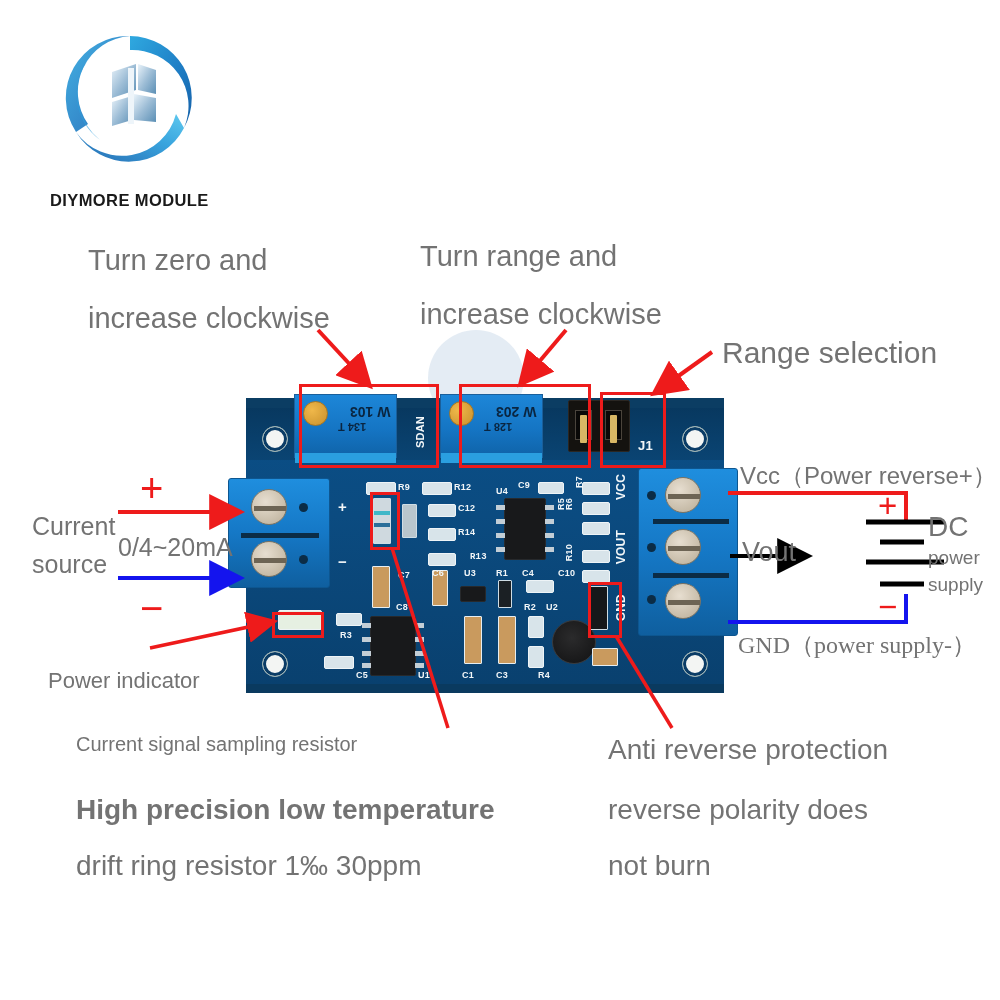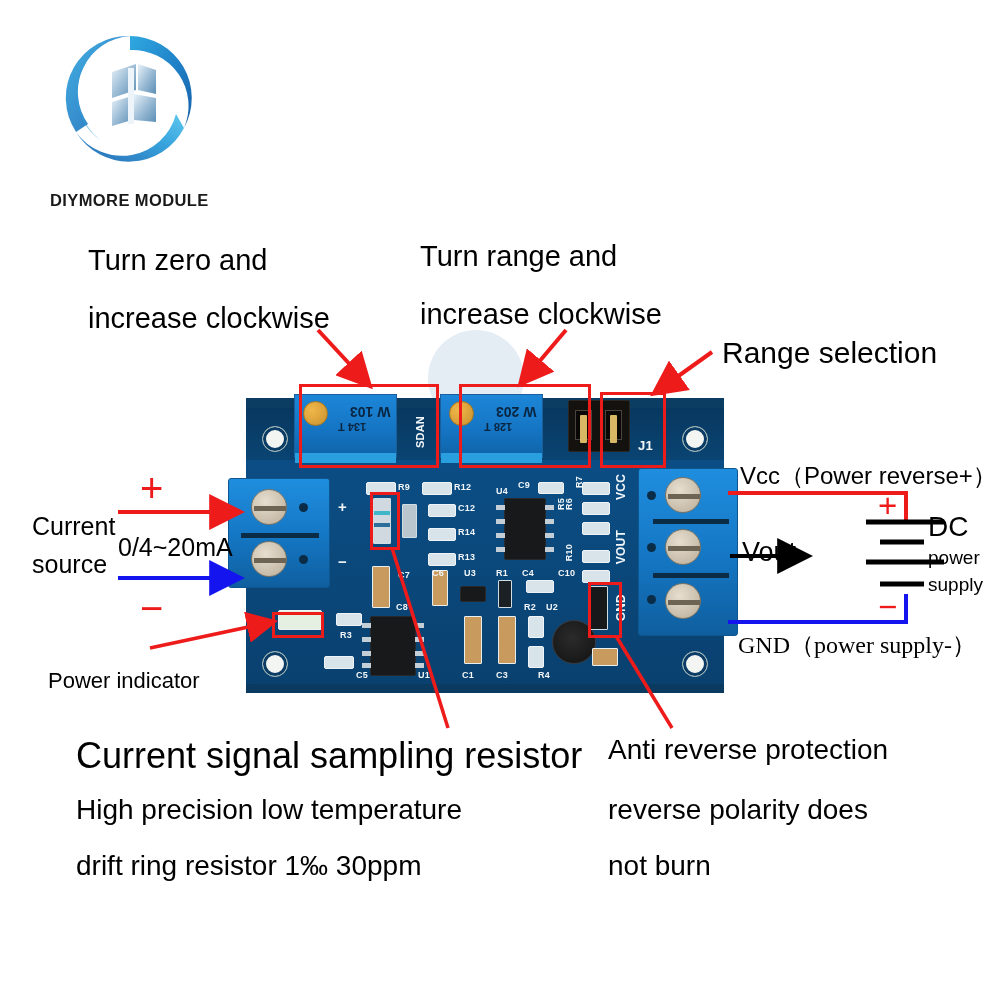--- a/index.html
+++ b/index.html
@@ -15,21 +15,21 @@
   .logo-wrap { position:absolute; left:50px; top:28px; width:190px; height:175px; }
   .logo-mark { position:absolute; left:10px; top:0; width:140px; height:140px; }
   .logo-text {
     position:absolute; left:0; top:163px; width:200px;
     font-size:16.5px; font-weight:700; letter-spacing:0.4px;
     color:#1a1a1a; white-space:nowrap;
   }
 
   
   .anno {
-    position:absolute; color:#000000; white-space:nowrap;
+    position:absolute; color:#737373; white-space:nowrap;
     font-family:"Liberation Sans", sans-serif; line-height:1.42;
   }
 
   
   #board {
     position:absolute; left:246px; top:398px; width:478px; height:295px;
     background:#0d4e84;
     border-radius:3px;
     overflow:visible;
   }
@@ -270,21 +270,21 @@
       <div style="position:absolute;left:0;top:12px;width:100%;height:4px;background:#3fb7c8;"></div>
       <div style="position:absolute;left:0;top:24px;width:100%;height:4px;background:#2b6f9a;"></div>
     </div>
     <div class="res lite" style="left:156px;top:106px;width:15px;height:34px;"></div>
 
     <div class="pad" style="left:182px;top:106px;width:28px;height:13px;"></div>
     <div class="silk" style="left:212px;top:105px;">C12</div>
     <div class="pad" style="left:182px;top:130px;width:28px;height:13px;"></div>
     <div class="silk" style="left:212px;top:129px;">R14</div>
     <div class="pad" style="left:182px;top:155px;width:28px;height:13px;"></div>
-    <div class="silk" style="left:212px;top:154px;">R13</div>
+    <div class="silk" style="left:224px;top:154px;font-family:Liberation Mono, monospace;">R13</div>
 
     <div class="ic" style="left:258px;top:100px;width:42px;height:62px;">
       <div class="leg legl" style="top:6px;"></div>
         <div class="leg legl" style="top:20px;"></div>
       <div class="leg legl" style="top:34px;"></div>
         <div class="leg legl" style="top:48px;"></div>
       <div class="leg legr" style="top:6px;"></div>
         <div class="leg legr" style="top:20px;"></div>
       <div class="leg legr" style="top:34px;"></div>
         <div class="leg legr" style="top:48px;"></div>
@@ -409,21 +409,21 @@
 
   <div class="sym" style="left:878px;top:489px;font-size:33px;line-height:1;">+</div>
   <div class="sym" style="left:878px;top:590px;font-size:33px;line-height:1;">−</div>
 
   <div class="anno" style="left:928px;top:507px;font-size:28px;">DC</div>
   <div class="anno" style="left:928px;top:545px;font-size:19px;text-align:center;">power</div>
   <div class="anno" style="left:928px;top:572px;font-size:19px;">supply</div>
 
   <div class="anno" style="left:48px;top:665px;font-size:22px;">Power indicator</div>
 
-  <div class="anno" style="left:76px;top:730px;font-size:36px;">Current signal sampling resistor</div>
-  <div class="anno" style="left:76px;top:790px;font-size:28px;">High precision low temperature</div>
+  <div class="anno" style="left:76px;top:730px;font-size:20px;">Current signal sampling resistor</div>
+  <div class="anno" style="left:76px;top:790px;font-size:28px;font-weight:bold;">High precision low temperature</div>
   <div class="anno" style="left:76px;top:846px;font-size:28px;">drift ring resistor 1‰ 30ppm</div>
 
   <div class="anno" style="left:608px;top:730px;font-size:28px;">Anti reverse protection</div>
   <div class="anno" style="left:608px;top:790px;font-size:28px;">reverse polarity does</div>
   <div class="anno" style="left:608px;top:846px;font-size:28px;">not burn</div>
 
 </div>
 
 </body></html>

